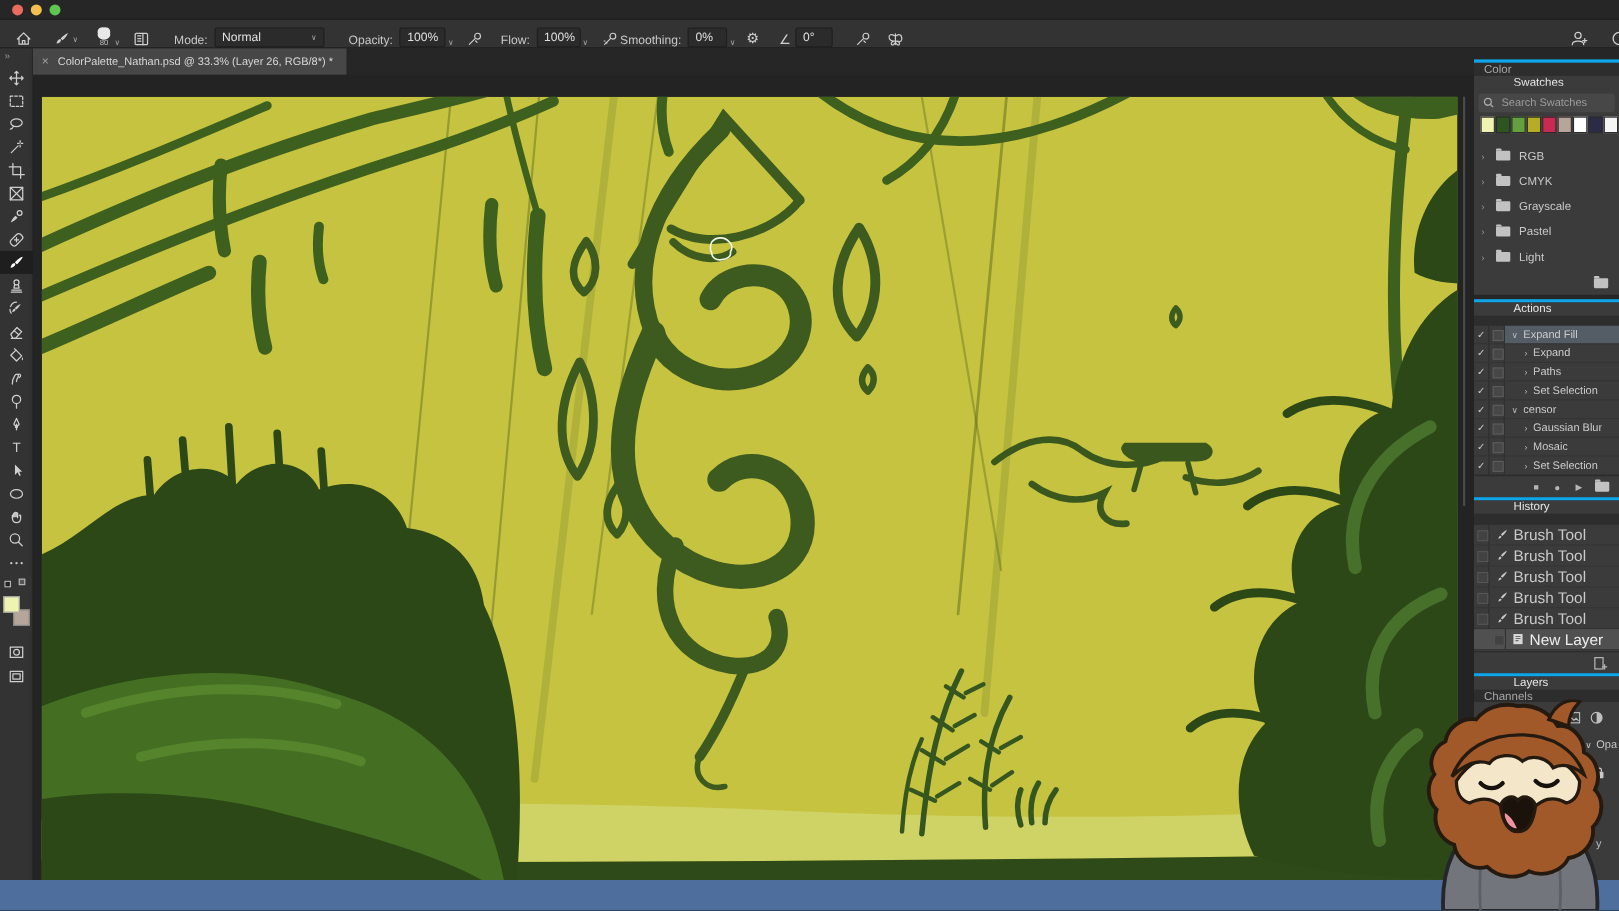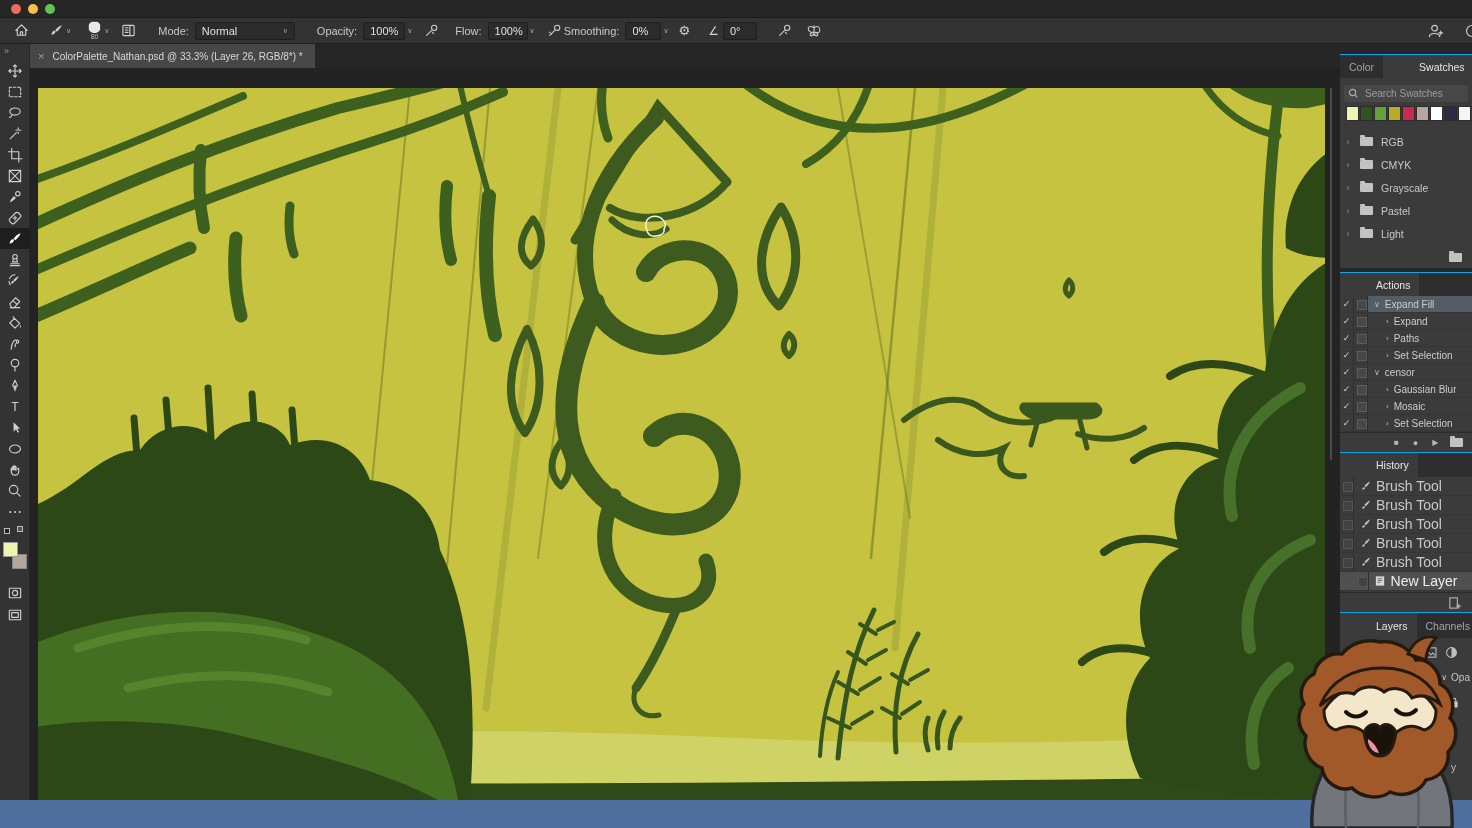--- a/index.html
+++ b/index.html
@@ -5,21 +5,21 @@
   html,body{margin:0;padding:0;background:#111;}
   *{box-sizing:border-box;font-family:"Liberation Sans","DejaVu Sans",sans-serif;}
   #stage{position:relative;width:1472px;height:828px;overflow:hidden;background:#262626;}
 
   
   #titlebar{position:absolute;left:0;top:0;width:1472px;height:18px;background:#262626;border-bottom:1px solid #1b1b1b;}
   .tl{position:absolute;top:4px;width:10px;height:10px;border-radius:50%;}
   #win-title{position:absolute;left:0;right:0;top:2px;text-align:center;font-size:12px;color:#bfbfbf;}
 
   
-  #optbar{position:absolute;left:0;top:18px;width:1472px;height:26px;background:#333333;border-bottom:1px solid #1c1c1c;display:flex;align-items:center;color:#c9c9c9;font-size:11px;}
+  #optbar{position:absolute;left:0;top:18px;width:1472px;height:26px;background:#333333;border-bottom:1px solid #1c1c1c;display:flex;align-items:flex-end;color:#c9c9c9;font-size:11px;}
   .oicon{display:inline-flex;align-items:center;justify-content:center;}
   .oicon svg{stroke:#cfcfcf;fill:none;stroke-width:1.2;stroke-linecap:round;stroke-linejoin:round;}
   .chev{font-size:7px;color:#a5a5a5;margin-left:2px;}
   .fld{background:#2b2b2b;border:1px solid #1e1e1e;border-radius:2px;height:18px;display:inline-flex;align-items:center;padding:0 6px;color:#e0e0e0;}
   .lbl{color:#c9c9c9;}
   .glyph{color:#cfcfcf;}
 
   
   #tabbar{position:absolute;left:30px;top:44px;width:1310px;height:24px;background:#262626;}
   #doctab{position:absolute;left:0;top:0;height:24px;background:#474747;display:flex;align-items:center;padding:0 12px 0 8px;}
@@ -38,21 +38,21 @@
   #fgchip{position:absolute;left:0;top:0;width:15px;height:15px;border:1px solid #999;}
   .mini-sq{position:absolute;width:6px;height:6px;border:1px solid #bbb;}
 
   
   #pasteboard{position:absolute;left:30px;top:68px;width:1310px;height:732px;background:#232323;}
   #canvas-wrap{position:absolute;left:8px;top:20px;width:1287px;height:712px;}
   #scrollbar{position:absolute;left:1300px;top:20px;width:2px;height:372px;background:#4a4a4a;}
 
   
   #rightcol{position:absolute;left:1340px;top:44px;width:132px;height:756px;background:#262626;font-size:10.5px;color:#c8c8c8;}
-  .ptabs{position:absolute;left:0;width:132px;background:#2d2d2d;display:flex;border-top:1px solid #0ea5e9;}
+  .ptabs{position:absolute;left:0;width:132px;background:#2d2d2d;display:flex;border-top:3px solid #0ea5e9;flex-direction:column;}
   .ptab{padding:0 9px;display:flex;align-items:center;color:#a5a5a5;}
   .ptab.active{background:#3b3b3b;color:#e6e6e6;padding-left:36px;}
   .pbody{position:absolute;left:0;width:132px;background:#3b3b3b;overflow:hidden;}
   #sw-search{position:absolute;left:4px;top:7px;width:124px;height:17px;background:#474747;border-radius:3px;display:flex;align-items:center;padding:0 4px;}
   #sw-search input{background:transparent;border:none;outline:none;color:#ddd;font-size:10px;width:100px;}
   #sw-search input::placeholder{color:#9c9c9c;}
   #swrow{position:absolute;left:6px;top:28px;display:flex;gap:1px;}
   .swatch{width:13px;height:15px;border:1px solid #2c2c2c;}
   .grow{position:absolute;left:0;width:132px;height:23px;display:flex;align-items:center;}
   .grow .dis{width:16px;text-align:center;color:#9a9a9a;font-size:9px;}

